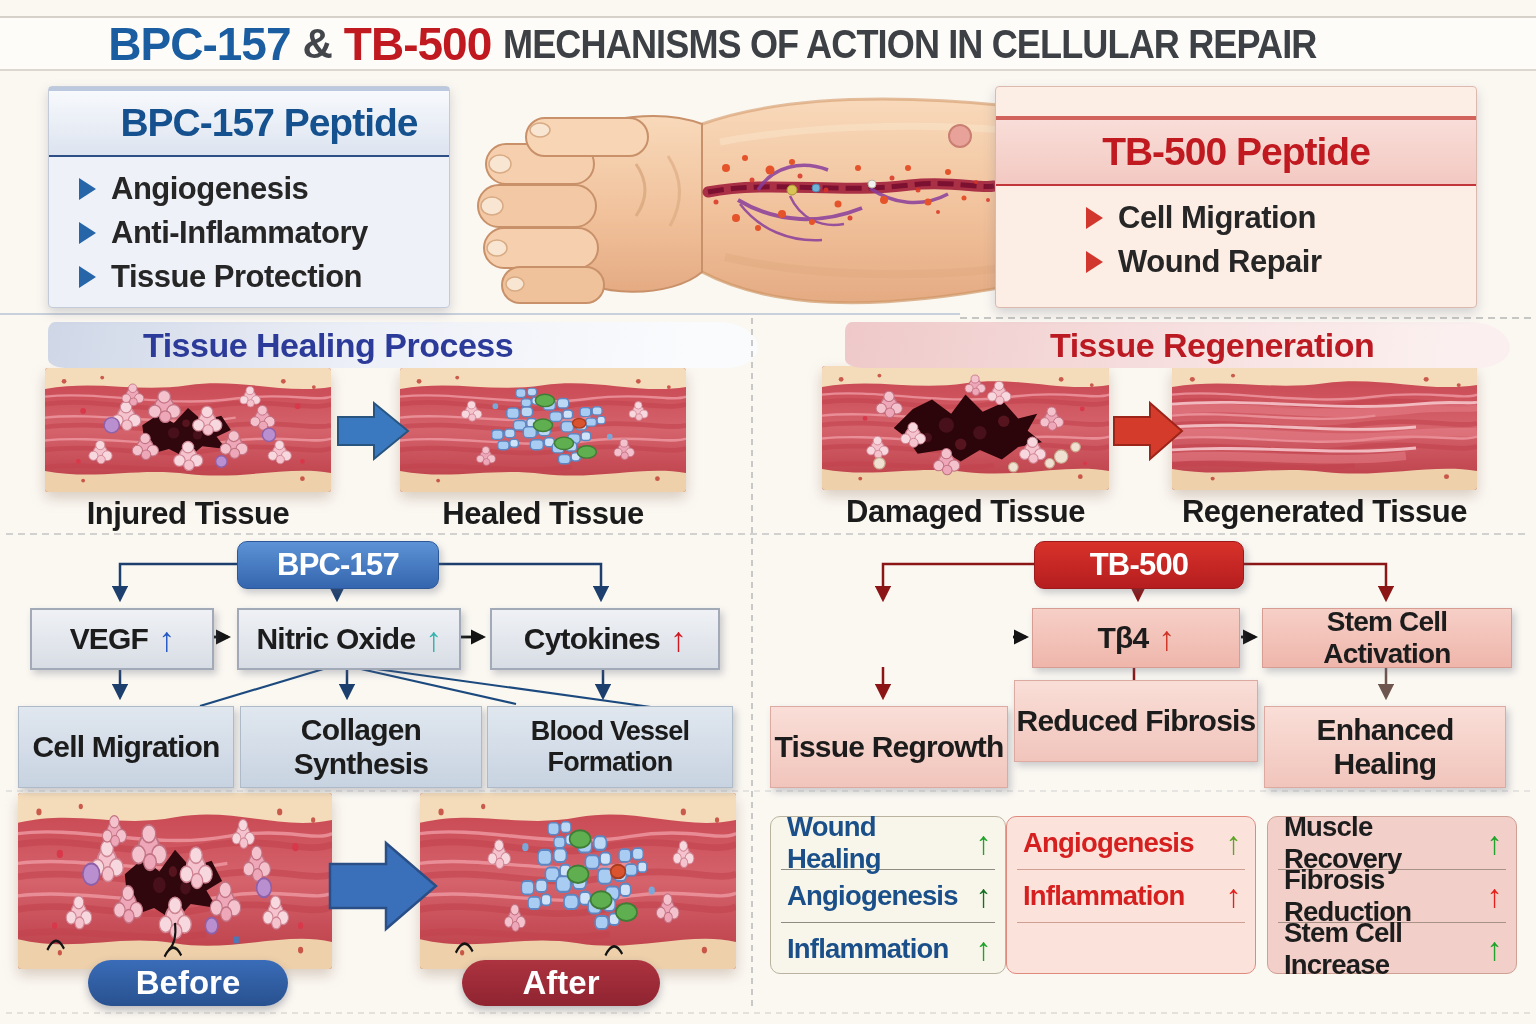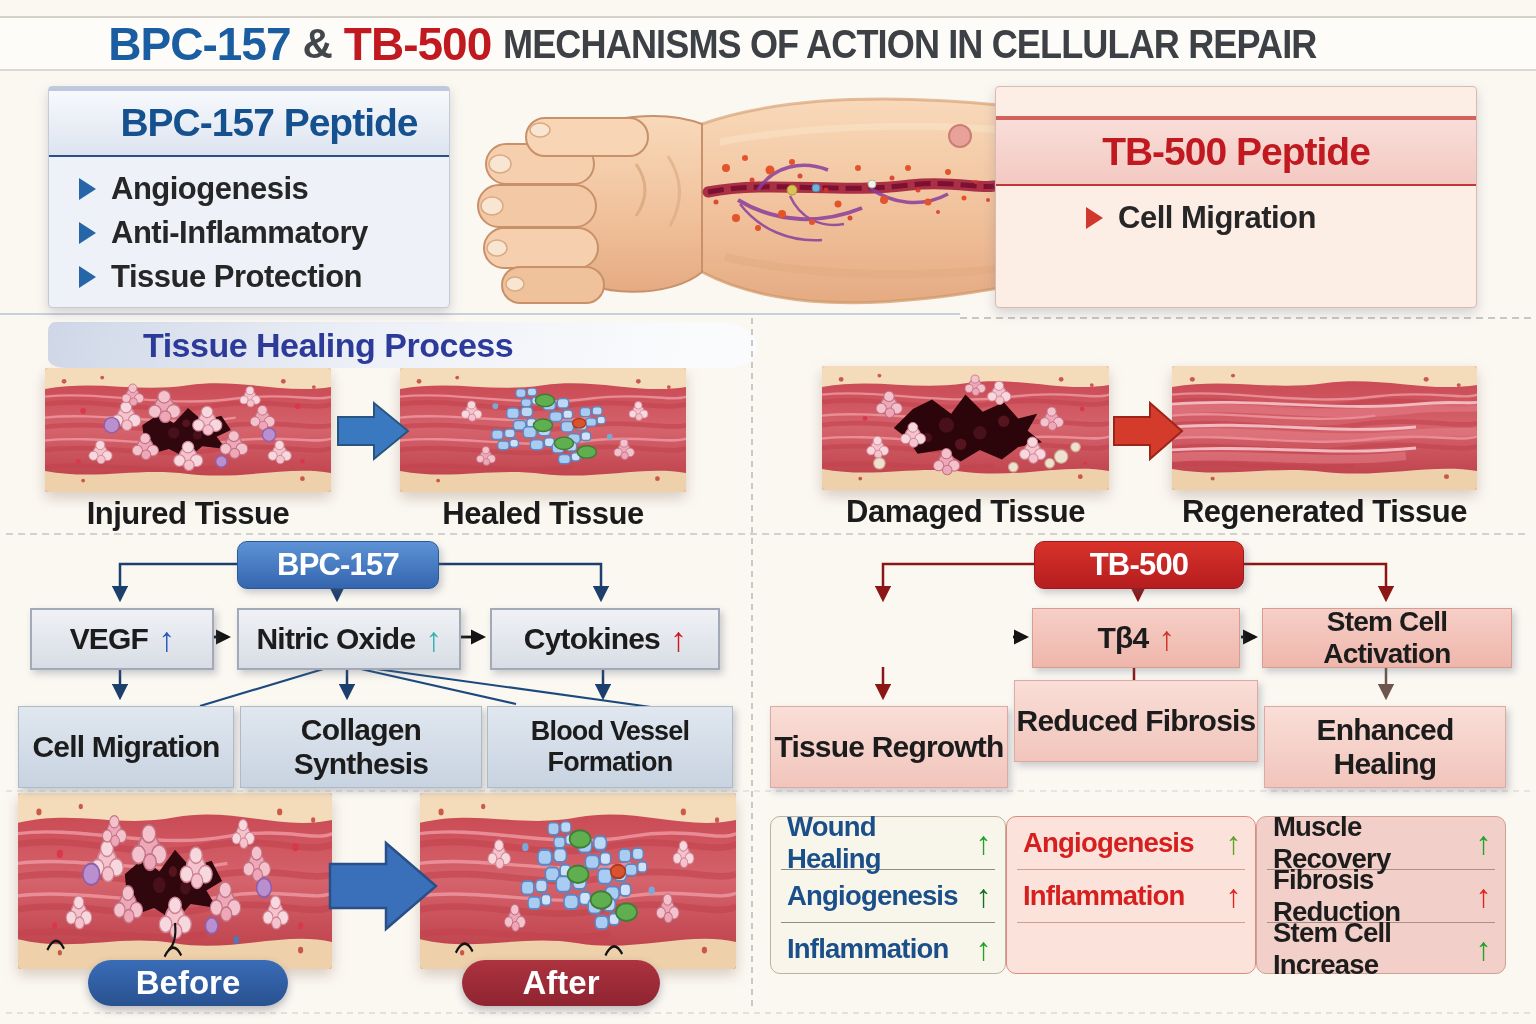--- a/index.html
+++ b/index.html
@@ -72,21 +72,21 @@
   .trow{height:52px;display:flex;align-items:center;justify-content:space-between;
         padding:0 14px 0 16px;font-weight:bold;font-size:27.5px;letter-spacing:-0.8px;}
   .trow .uparrow{font-size:32px;}
   .tdiv{height:1px;margin:0 10px;}
   .st1{background:#f8f6ea;border:1.5px solid #b9b39f;}
   .st1 .trow{color:#1b4f8a;}
   .st1 .tdiv{background:#8d8d85;}
   .st2{background:#fbe3dc;border:1.5px solid #e08a7d;}
   .st2 .trow{color:#d6201f;}
   .st2 .tdiv{background:#cf9f93;}
-  .st3{background:#f2cfc8;border:1.5px solid #cfa094;}
+  .st3{background:#f2cfc8;border:1.5px solid #cfa094;margin-left:11px;}
   .st3 .trow{color:#1d1d1d;}
   .st3 .tdiv{background:#a89288;}
 </style>
 </head>
 <body>
 
 <div class="page nosel">
 
   <svg width="0" height="0" style="position:absolute" aria-hidden="true">
     <defs>
@@ -193,25 +193,32 @@
     </div>
   </div>
 
   <div class="abs panel panel-red" style="left:995px;top:86px;width:480px;height:220px">
     <div class="phead">TB-500 Peptide</div>
     <div class="pbody" style="padding-left:90px">
       <div class="pitem">
         <span class="tri"></span>
         <span>Cell Migration</span>
       </div>
+      <div class="pitem">
+        <span class="tri"></span>
+        <span>Wound Repair</span>
+      </div>
     </div>
   </div>
 
   <div class="abs banner banner-blue" style="left:48px;top:322px;width:710px">
     <span class="btext" style="left:95px">Tissue Healing Process</span>
+  </div>
+  <div class="abs banner banner-red" style="left:845px;top:322px;width:665px">
+    <span class="btext" style="left:205px">Tissue Regeneration</span>
   </div>
 
   <div class="abs tissue" style="left:45px;top:368px;width:286px;height:124px"><svg viewBox="0 0 300 130" preserveAspectRatio="none" width="100%" height="100%">
         <rect width="300" height="130" fill="url(#gM)"></rect>
   <path d="M0,0 H300 V20 C250,28 205,10 150,18 C95,26 55,12 0,22 Z" fill="#f4dcba"></path>
   <path d="M0,130 H300 V110 C255,102 205,118 150,111 C95,104 55,118 0,108 Z" fill="#eed0ab"></path>
   <g stroke="#c2434e" stroke-width="5" fill="none" opacity="0.6">
    <path d="M0,38 C55,30 115,50 175,40 C235,30 275,46 300,38"></path>
    <path d="M0,62 C60,54 120,72 180,62 C240,52 280,66 300,60"></path>
    <path d="M0,86 C55,78 115,96 175,86 C235,76 280,92 300,84"></path>

